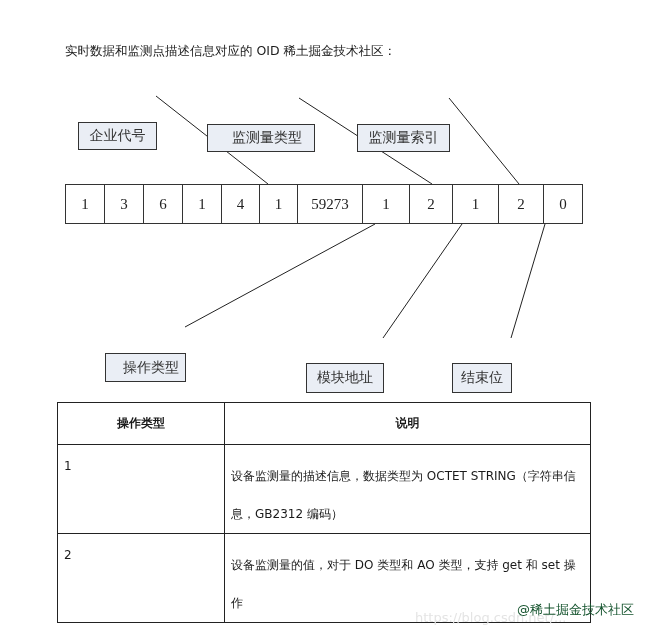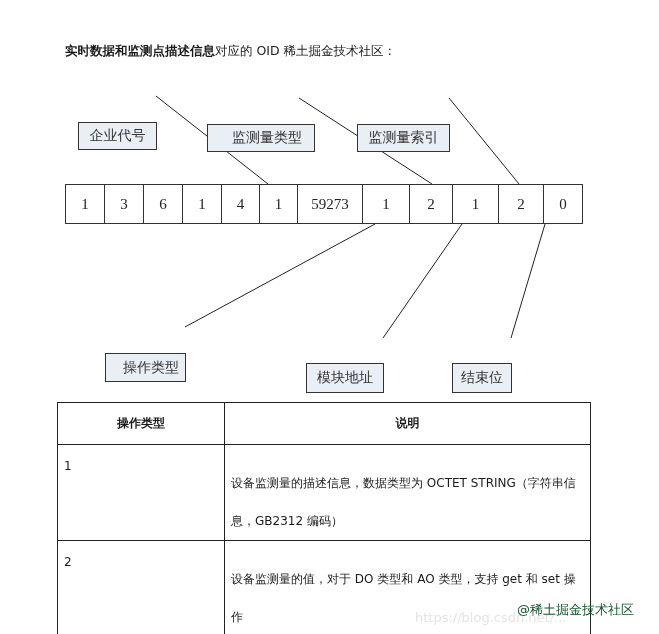--- a/index.html
+++ b/index.html
@@ -1,29 +1,29 @@
 <!DOCTYPE html>
 <html><head>
 <meta charset="utf-8">
 <style>
   html, body { margin:0; padding:0; background:#ffffff; }
   body { width:659px; height:634px; position:relative; overflow:hidden; font-family:"DejaVu Sans", sans-serif; color:#1a1a1a; }
   .intro { position:absolute; left:65px; top:43px; font-size:12.5px; white-space:nowrap; }
-  .intro b { font-weight:bold;text-align:center; }
+  .intro b { font-weight:normal;text-align:center; }
   .lbl { position:absolute; background:#eaeef5; border:1.5px solid #333; box-sizing:border-box; font-family:Liberation Sans, sans-serif; font-size:14px; color:#333; display:flex; align-items:center; justify-content:center;margin-top:40px; }
   .oid { position:absolute; left:65px; top:184px; height:40px; display:flex; border:1.2px solid #333; box-sizing:border-box; }
   .cell { height:100%; border-right:1.2px solid #333; box-sizing:border-box; display:flex; align-items:center; justify-content:center; font-family:"Liberation Serif", serif; font-size:15px; color:#222; }
   .cell:last-child { border-right:none; }
   svg.lines { position:absolute; left:0; top:0; }
   table.desc { position:absolute; left:57px; top:402px; width:534px; border-collapse:collapse; font-size:12px; }
   table.desc th, table.desc td { border:1.5px solid #222; }
   table.desc th { height:39px; font-weight:bold; font-size:12px; }
   table.desc td { vertical-align:top; padding:14px 6px 0 6px; line-height:38px; }
   table.desc td.c1 { width:154px; padding-top:12px; line-height:18px; }
-  table.desc td.c2 { padding-top:19px; }
+  table.desc td.c2 { padding-top:12px; }
   .wm1 { position:absolute; left:517px; top:601px; font-size:13px; color:#14532d; }
   .wm2 { position:absolute; left:415px; top:610px; font-size:13px; color:#e4e4e4; }
 </style>
 </head>
 <body>
 
 <div class="intro"><b>实时数据和监测点描述信息</b><span>对应的 OID 稀土掘金技术社区：</span></div>
 
 <svg class="lines" width="659" height="634">
   <g stroke="#222" stroke-width="1" fill="none">

